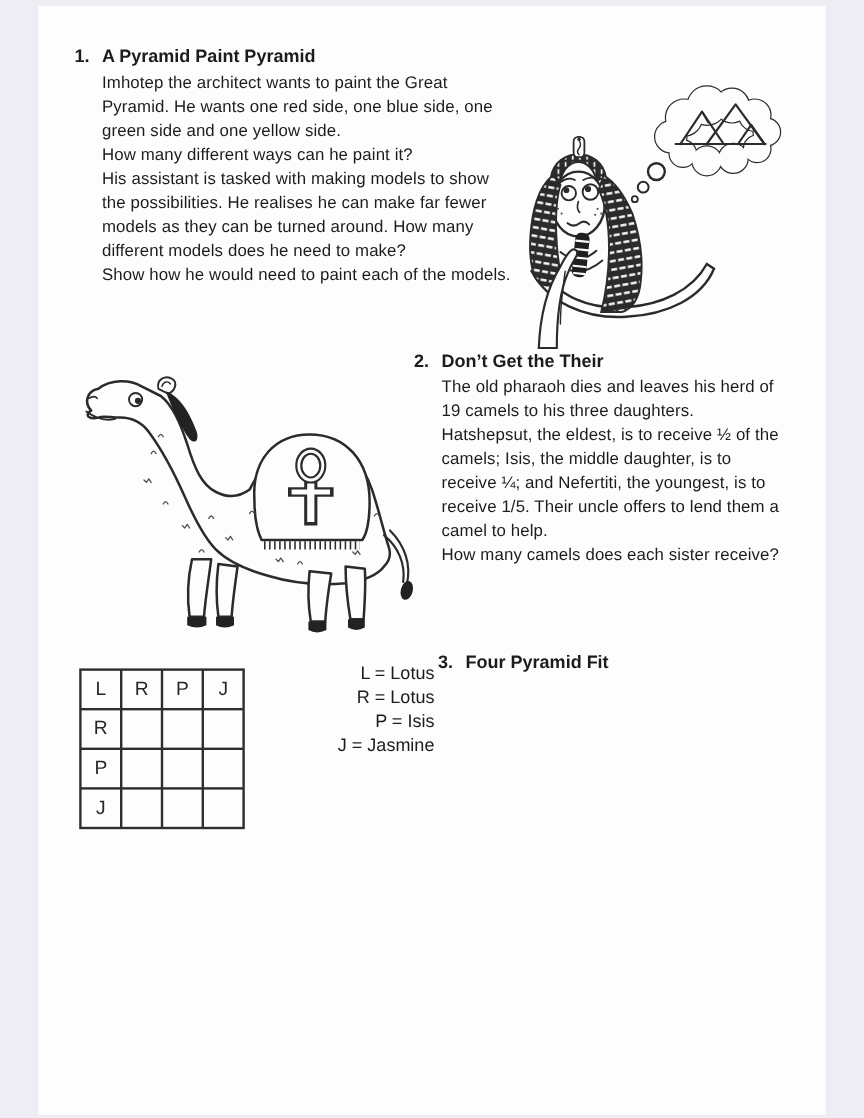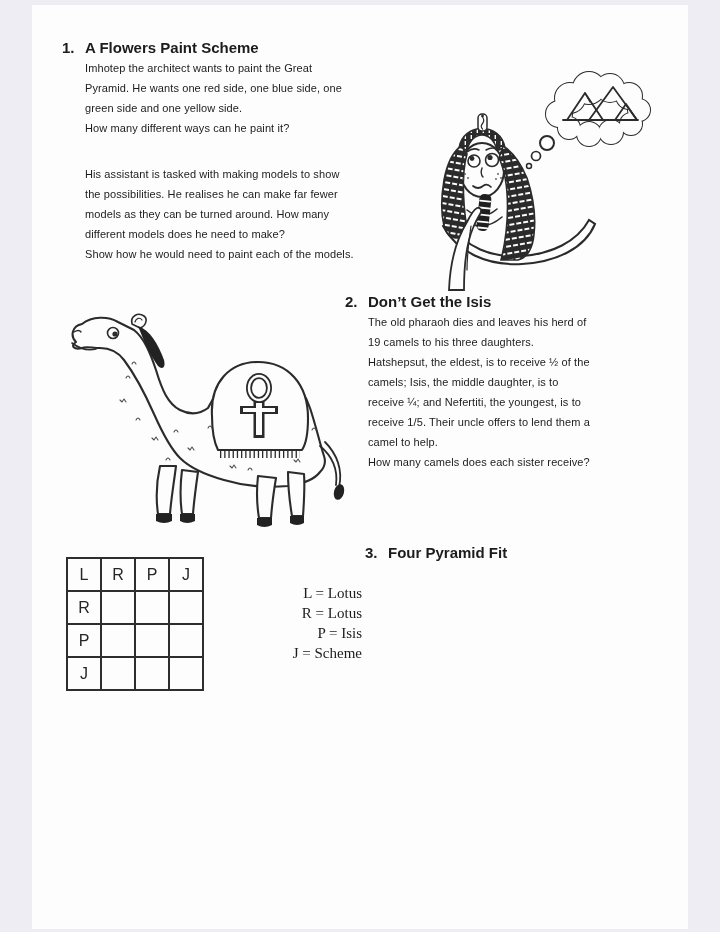--- a/index.html
+++ b/index.html
@@ -10,52 +10,52 @@
     color:#1c1c1c;
   }
   .paper{
     position:absolute;left:32px;top:5px;width:656px;height:924px;
     background:#fdfdfd;
   }
   .problem{position:absolute;}
   .ph{margin:0;font-size:15px;font-weight:bold;line-height:20px;display:flex;}
   .pnum{display:inline-block;width:23px;flex:0 0 23px;}
   .ptext{
-    margin:0 0 0 23px;font-size:11px;line-height:20px;
+    margin:0 0 0 23px;font-size:14px;line-height:20px;
     white-space:pre-line;letter-spacing:0.1px;
   }
-  .mt{margin-top:26px;}
+  .mt{}
   #s1{left:30px;top:33px;width:400px;}
   #s2{left:313px;top:287px;width:352px;}
   #s3{left:333px;top:538px;width:345px;}
   #pharaoh-art{position:absolute;left:405px;top:57px;}
   #camel-art{position:absolute;left:30px;top:303px;}
   #legend{
-    position:absolute;left:200px;top:578px;width:130px;
-    text-align:right;font-size:15px;line-height:20px;font-family:Liberation Serif, serif;
+    position:absolute;left:200px;top:547px;width:130px;
+    text-align:right;font-size:15px;line-height:20px;
   }
   #fgrid{
     position:absolute;left:34px;top:552px;
     display:grid;grid-template-columns:repeat(4,32px);grid-auto-rows:31px;
     gap:2px;padding:2px;background:#2e2e2e;width:138px;box-sizing:border-box;
   }
   #fgrid .cell{
     background:#fdfdfd;display:flex;align-items:center;justify-content:center;
     font-size:16px;color:#262626;
   }
 </style>
 </head>
 <body>
 
 <div class="paper">
 
   <section class="problem" id="s1">
     <h3 class="ph">
       <span class="pnum">1.</span>
-      <span class="ptitle">A Flowers Paint Scheme</span>
+      <span class="ptitle">A Pyramid Paint Pyramid</span>
     </h3>
     <p class="ptext">Imhotep the architect wants to paint the Great
 Pyramid. He wants one red side, one blue side, one
 green side and one yellow side.
 How many different ways can he paint it?</p>
     <p class="ptext mt">His assistant is tasked with making models to show
 the possibilities. He realises he can make far fewer
 models as they can be turned around. How many
 different models does he need to make?
 Show how he would need to paint each of the models.</p>
@@ -169,21 +169,21 @@
       </g>
 
       <path d="M12,228 C13,202 19,178 30,160 C33,154 36,148 40,146 C43,145 45.5,148 43,152 C40,157 38,161 36,166 C30,180 27,202 27,228 Z" fill="#fdfdfd" stroke-width="1.8"></path>
       <path d="M34,164 C32,178 30,194 30,208" stroke-width="1.2"></path>
     </g>
   </svg>
 
   <section class="problem" id="s2">
     <h3 class="ph">
       <span class="pnum">2.</span>
-      <span class="ptitle">Don’t Get the Isis</span>
+      <span class="ptitle">Don’t Get the Their</span>
     </h3>
     <p class="ptext">The old pharaoh dies and leaves his herd of
 19 camels to his three daughters.
 Hatshepsut, the eldest, is to receive ½ of the
 camels; Isis, the middle daughter, is to
 receive ¼; and Nefertiti, the youngest, is to
 receive 1/5. Their uncle offers to lend them a
 camel to help.
 How many camels does each sister receive?</p>
   </section>
@@ -266,21 +266,21 @@
     <h3 class="ph">
       <span class="pnum">3.</span>
       <span class="ptitle">Four Pyramid Fit</span>
     </h3>
   </section>
 
   <div id="legend">
     <div>L = Lotus</div>
     <div>R = Lotus</div>
     <div>P = Isis</div>
-    <div>J = Scheme</div>
+    <div>J = Jasmine</div>
   </div>
 
   <div id="fgrid">
     <div class="cell">L</div>
     <div class="cell">R</div>
     <div class="cell">P</div>
     <div class="cell">J</div>
     <div class="cell">R</div>
     <div class="cell"></div>
     <div class="cell"></div>

